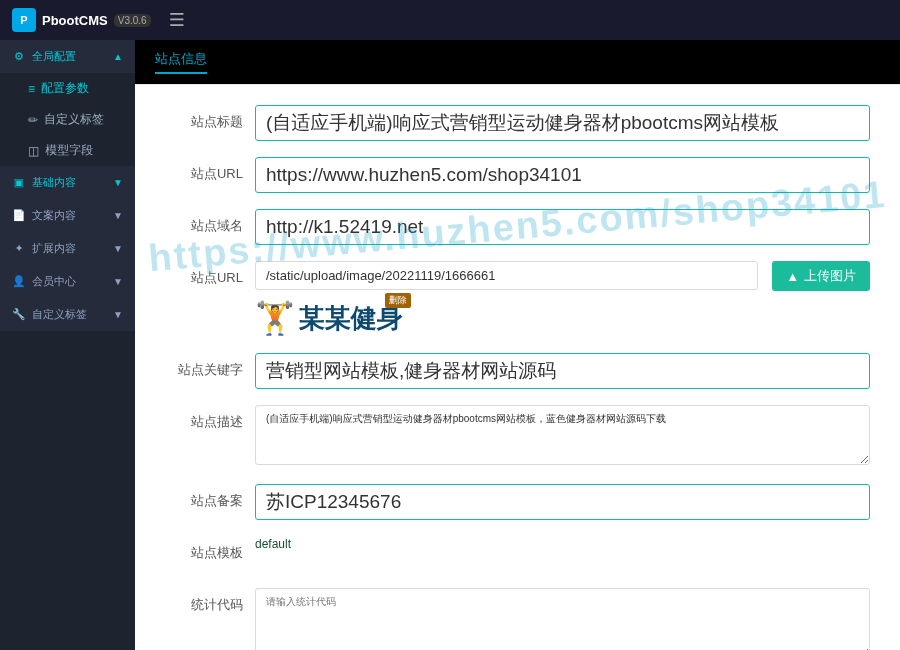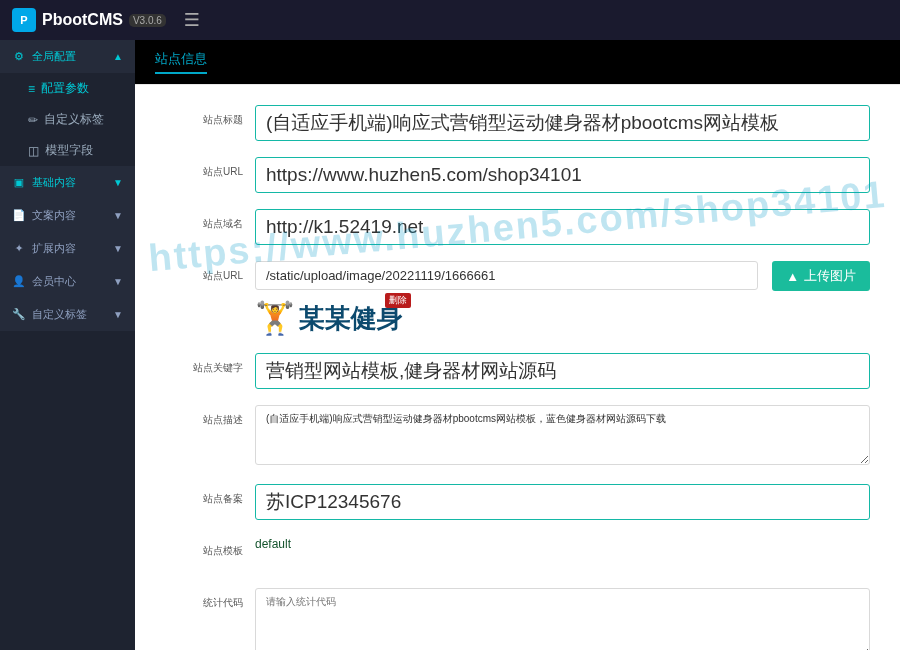--- a/index.html
+++ b/index.html
@@ -20,21 +20,21 @@
       align-items: center;
       gap: 6px;
     }
     .topbar-logo-icon {
       width: 24px; height: 24px;
       background: #00a8e8;
       border-radius: 4px;
       display: flex; align-items: center; justify-content: center;
       color: white; font-size: 11px; font-weight: bold;
     }
-    .topbar-logo-text { color: white; font-size: 16px; font-weight: bold; }
+    .topbar-logo-text { color: white; font-size: 13px; font-weight: bold; }
     .topbar-version { color: #aaa; font-size: 10px; background: #333; border-radius: 5px; padding: 1px 4px; }
     .topbar-menu-icon { color: #aaa; font-size: 18px; margin-left: 8px; cursor: pointer; }
 
     
     .layout { display: flex; flex: 1; overflow: hidden; }
 
     
     .sidebar {
       width: 135px;
       background: #1e2330;
@@ -105,21 +105,21 @@
     .form-row {
       display: flex;
       align-items: flex-start;
       margin-bottom: 16px;
       min-height: 36px;
     }
     .form-label {
       width: 90px;
       text-align: right;
       color: #555;
-      font-size: 10px;
+      font-size: 13px;
       padding-top: 8px;
       padding-right: 12px;
       flex-shrink: 0;
     }
     .form-field {
       flex: 1;
     }
     .form-input {
       width: 100%;
       border: 1px solid #14b8a6;
@@ -181,21 +181,21 @@
       align-items: center;
       gap: 4px;
       font-size: 28px;
       font-weight: bold;
       color: #0066cc;
     }
     .delete-badge {
       position: absolute;
       top: -6px;
       right: -8px;
-      background: #b91c1c;
+      background: #a16207;
       color: white;
       font-size: 9px;
       padding: 1px 4px;
       border-radius: 2px;
       cursor: pointer;
     }
 
     .template-link {
       color: #14532d;
       text-decoration: none;

